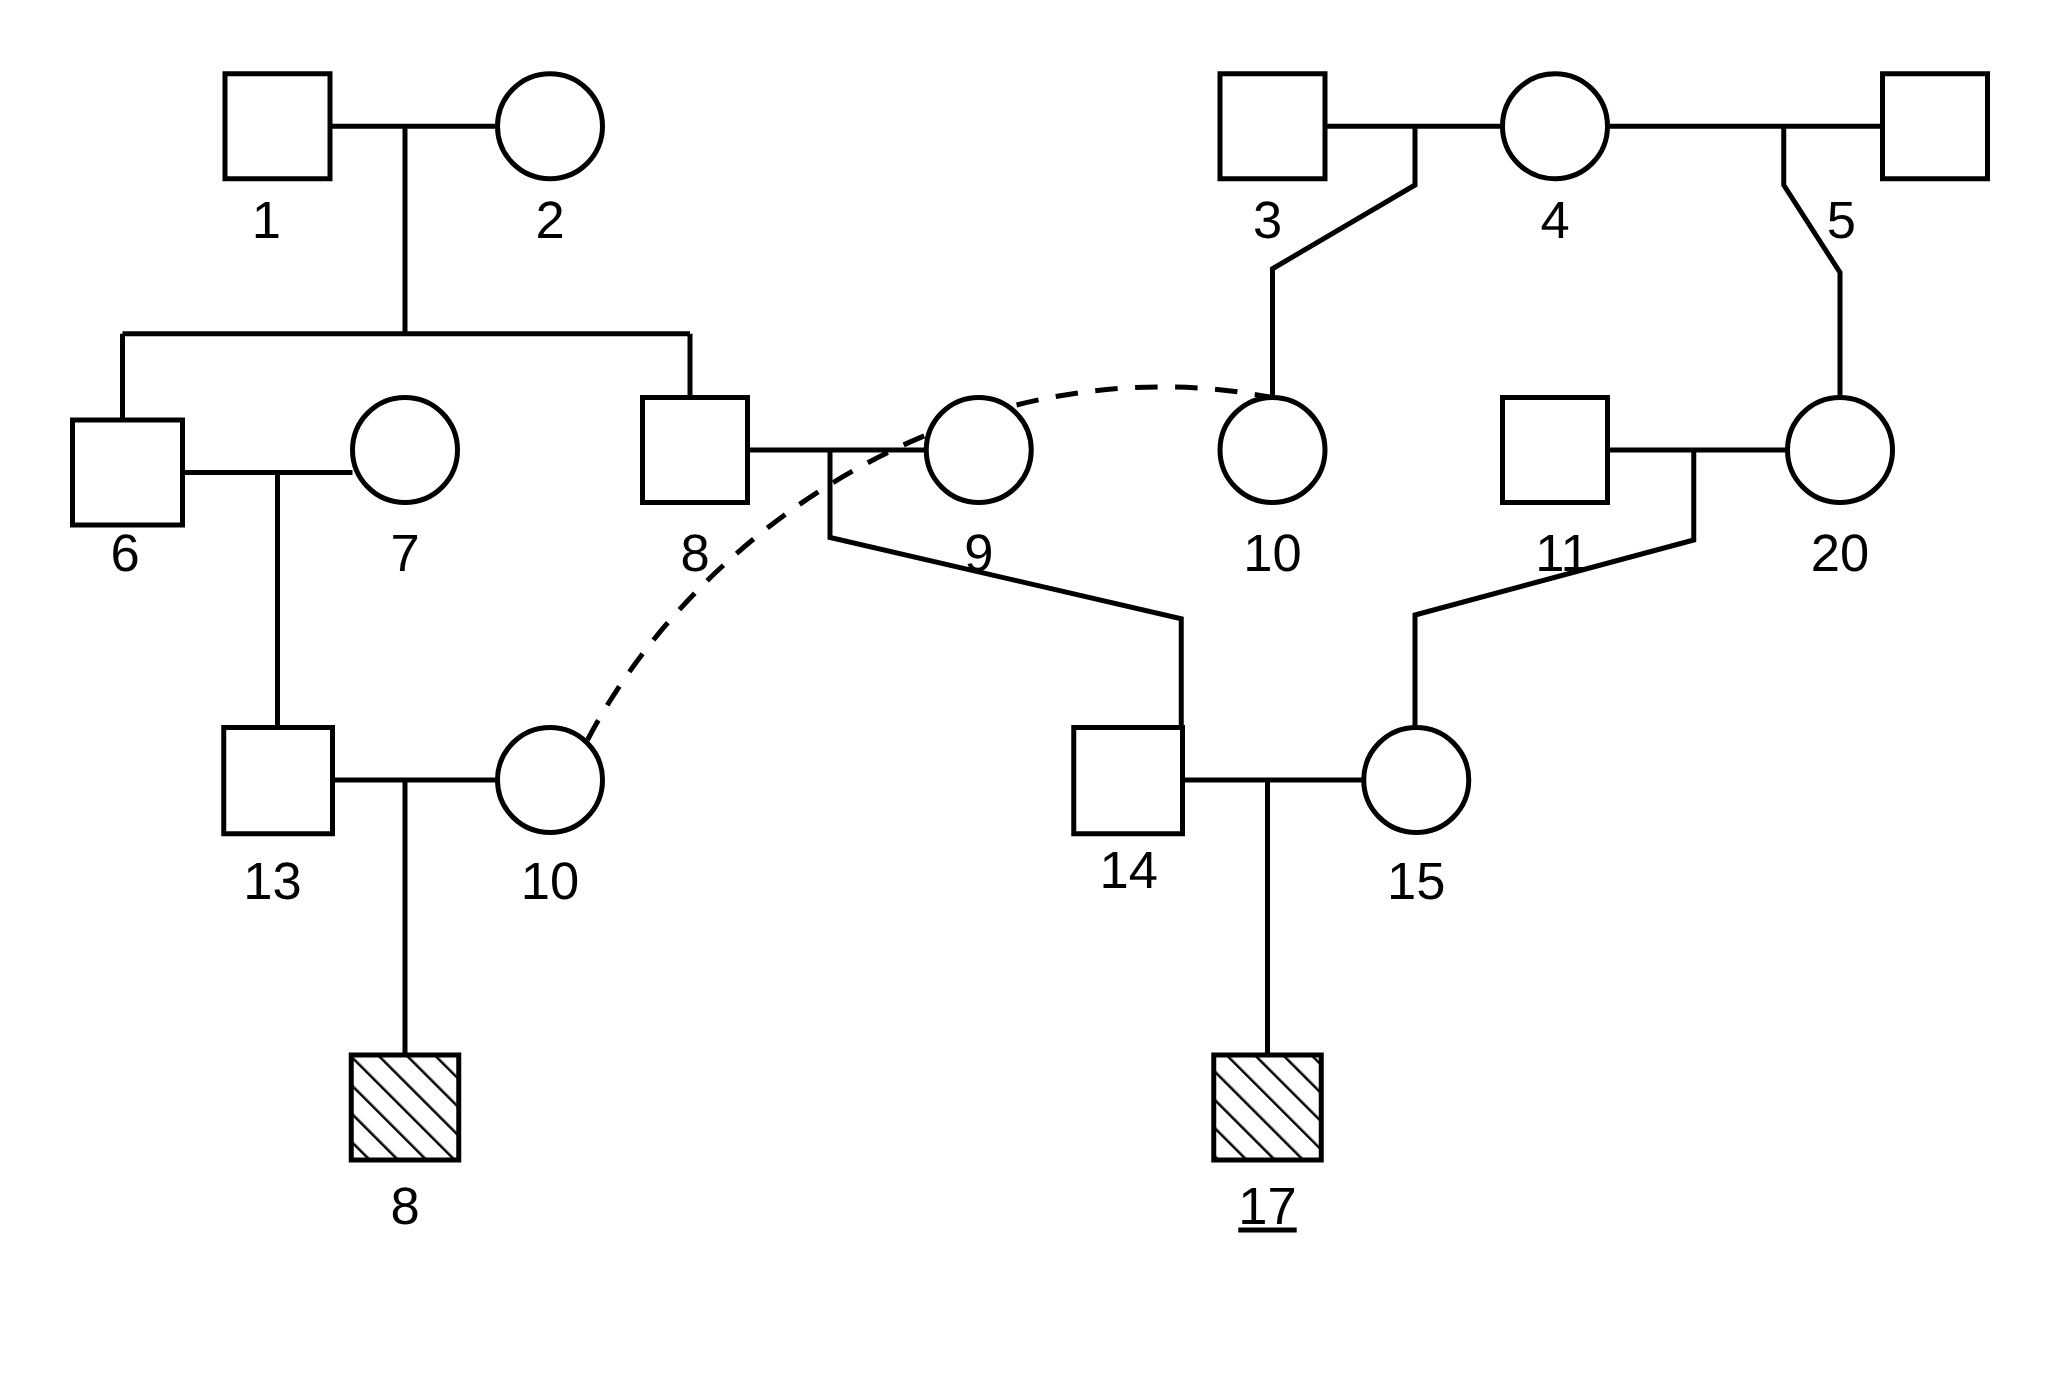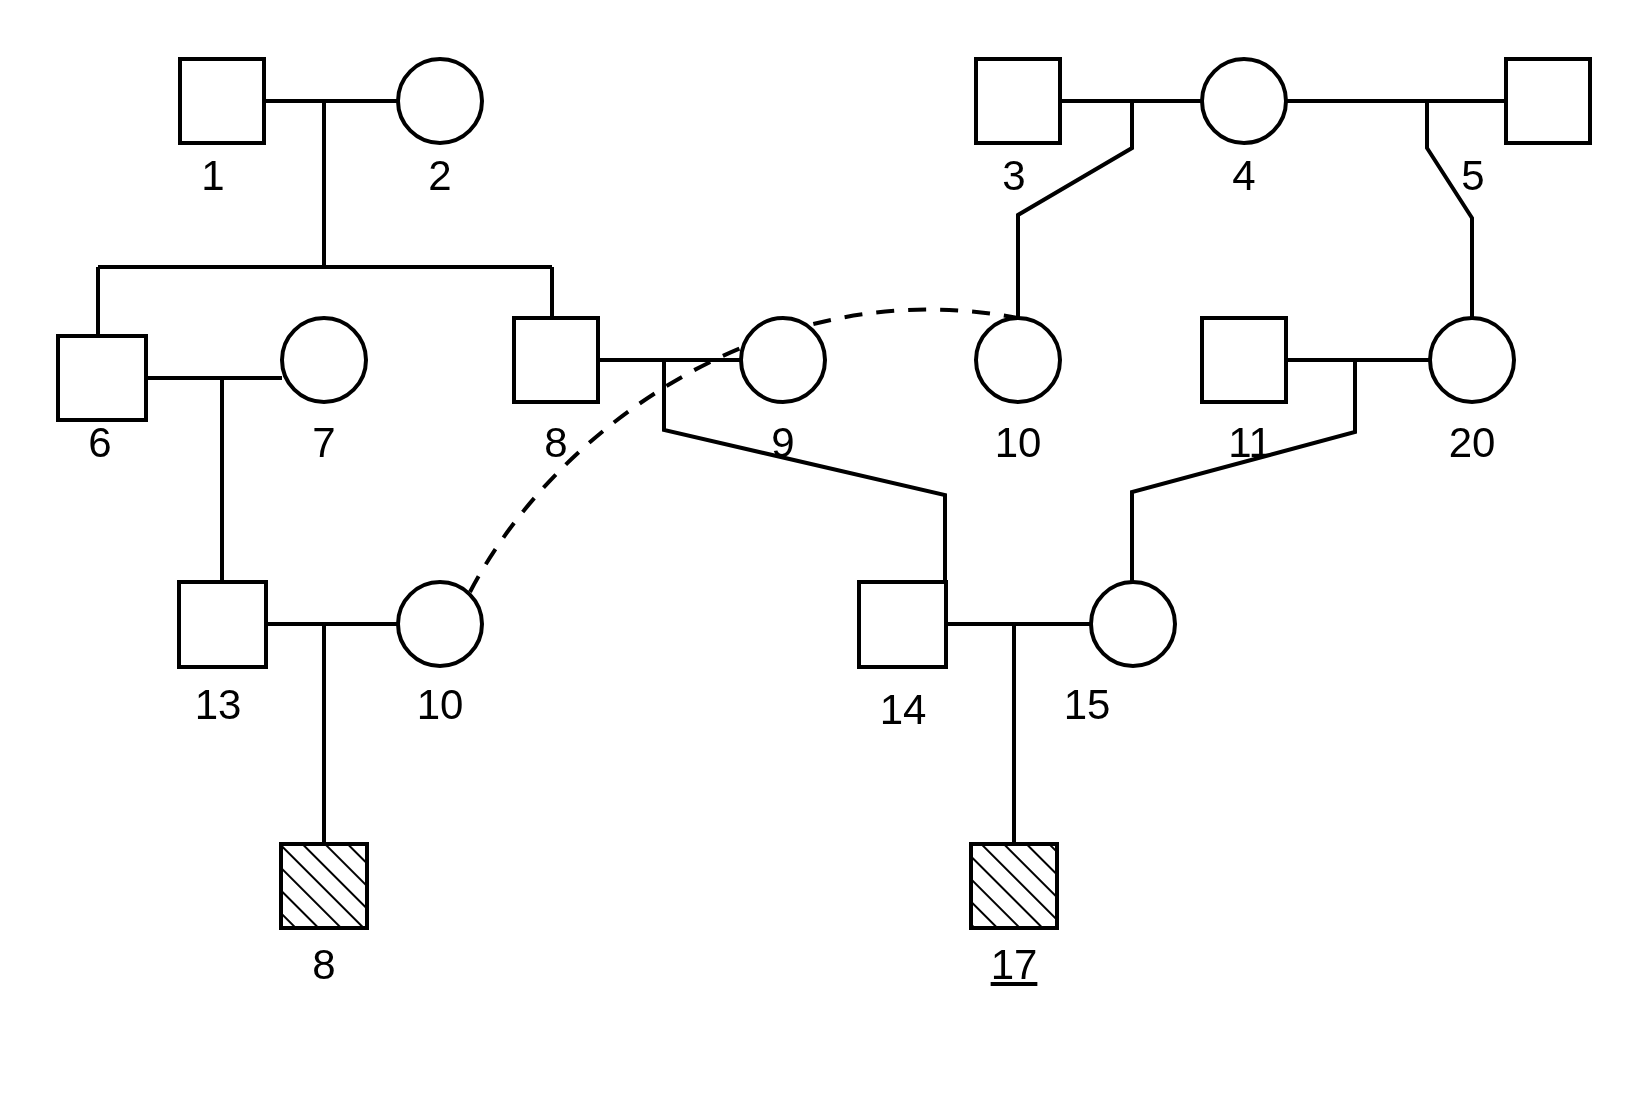--- a/index.html
+++ b/index.html
@@ -155,19 +155,19 @@
   <div class="ped-label" style="left:100px;  top:422px;">6</div>
   <div class="ped-label" style="left:324px;  top:422px;">7</div>
   <div class="ped-label" style="left:556px;  top:422px;">8</div>
   <div class="ped-label" style="left:783px;  top:422px;">9</div>
   <div class="ped-label" style="left:1018px; top:422px;">10</div>
   <div class="ped-label" style="left:1250px; top:422px;">11</div>
   <div class="ped-label" style="left:1472px; top:422px;">20</div>
 
   <div class="ped-label" style="left:218px;  top:684px;">13</div>
   <div class="ped-label" style="left:440px; top:684px;">10</div>
-  <div class="ped-label" style="left:903px;  top:689px;">14</div>
-  <div class="ped-label" style="left:1087px; top:684px;">15</div>
+  <div class="ped-label" style="left:903px;  top:675px;">14</div>
+  <div class="ped-label" style="left:1133px; top:684px;">15</div>
 
   <div class="ped-label" style="left:324px;  top:944px;">8</div>
   <div class="ped-label" style="left:1014px; top:944px;text-decoration:underline;">17</div>
 
 </div>
 
 </body></html>

